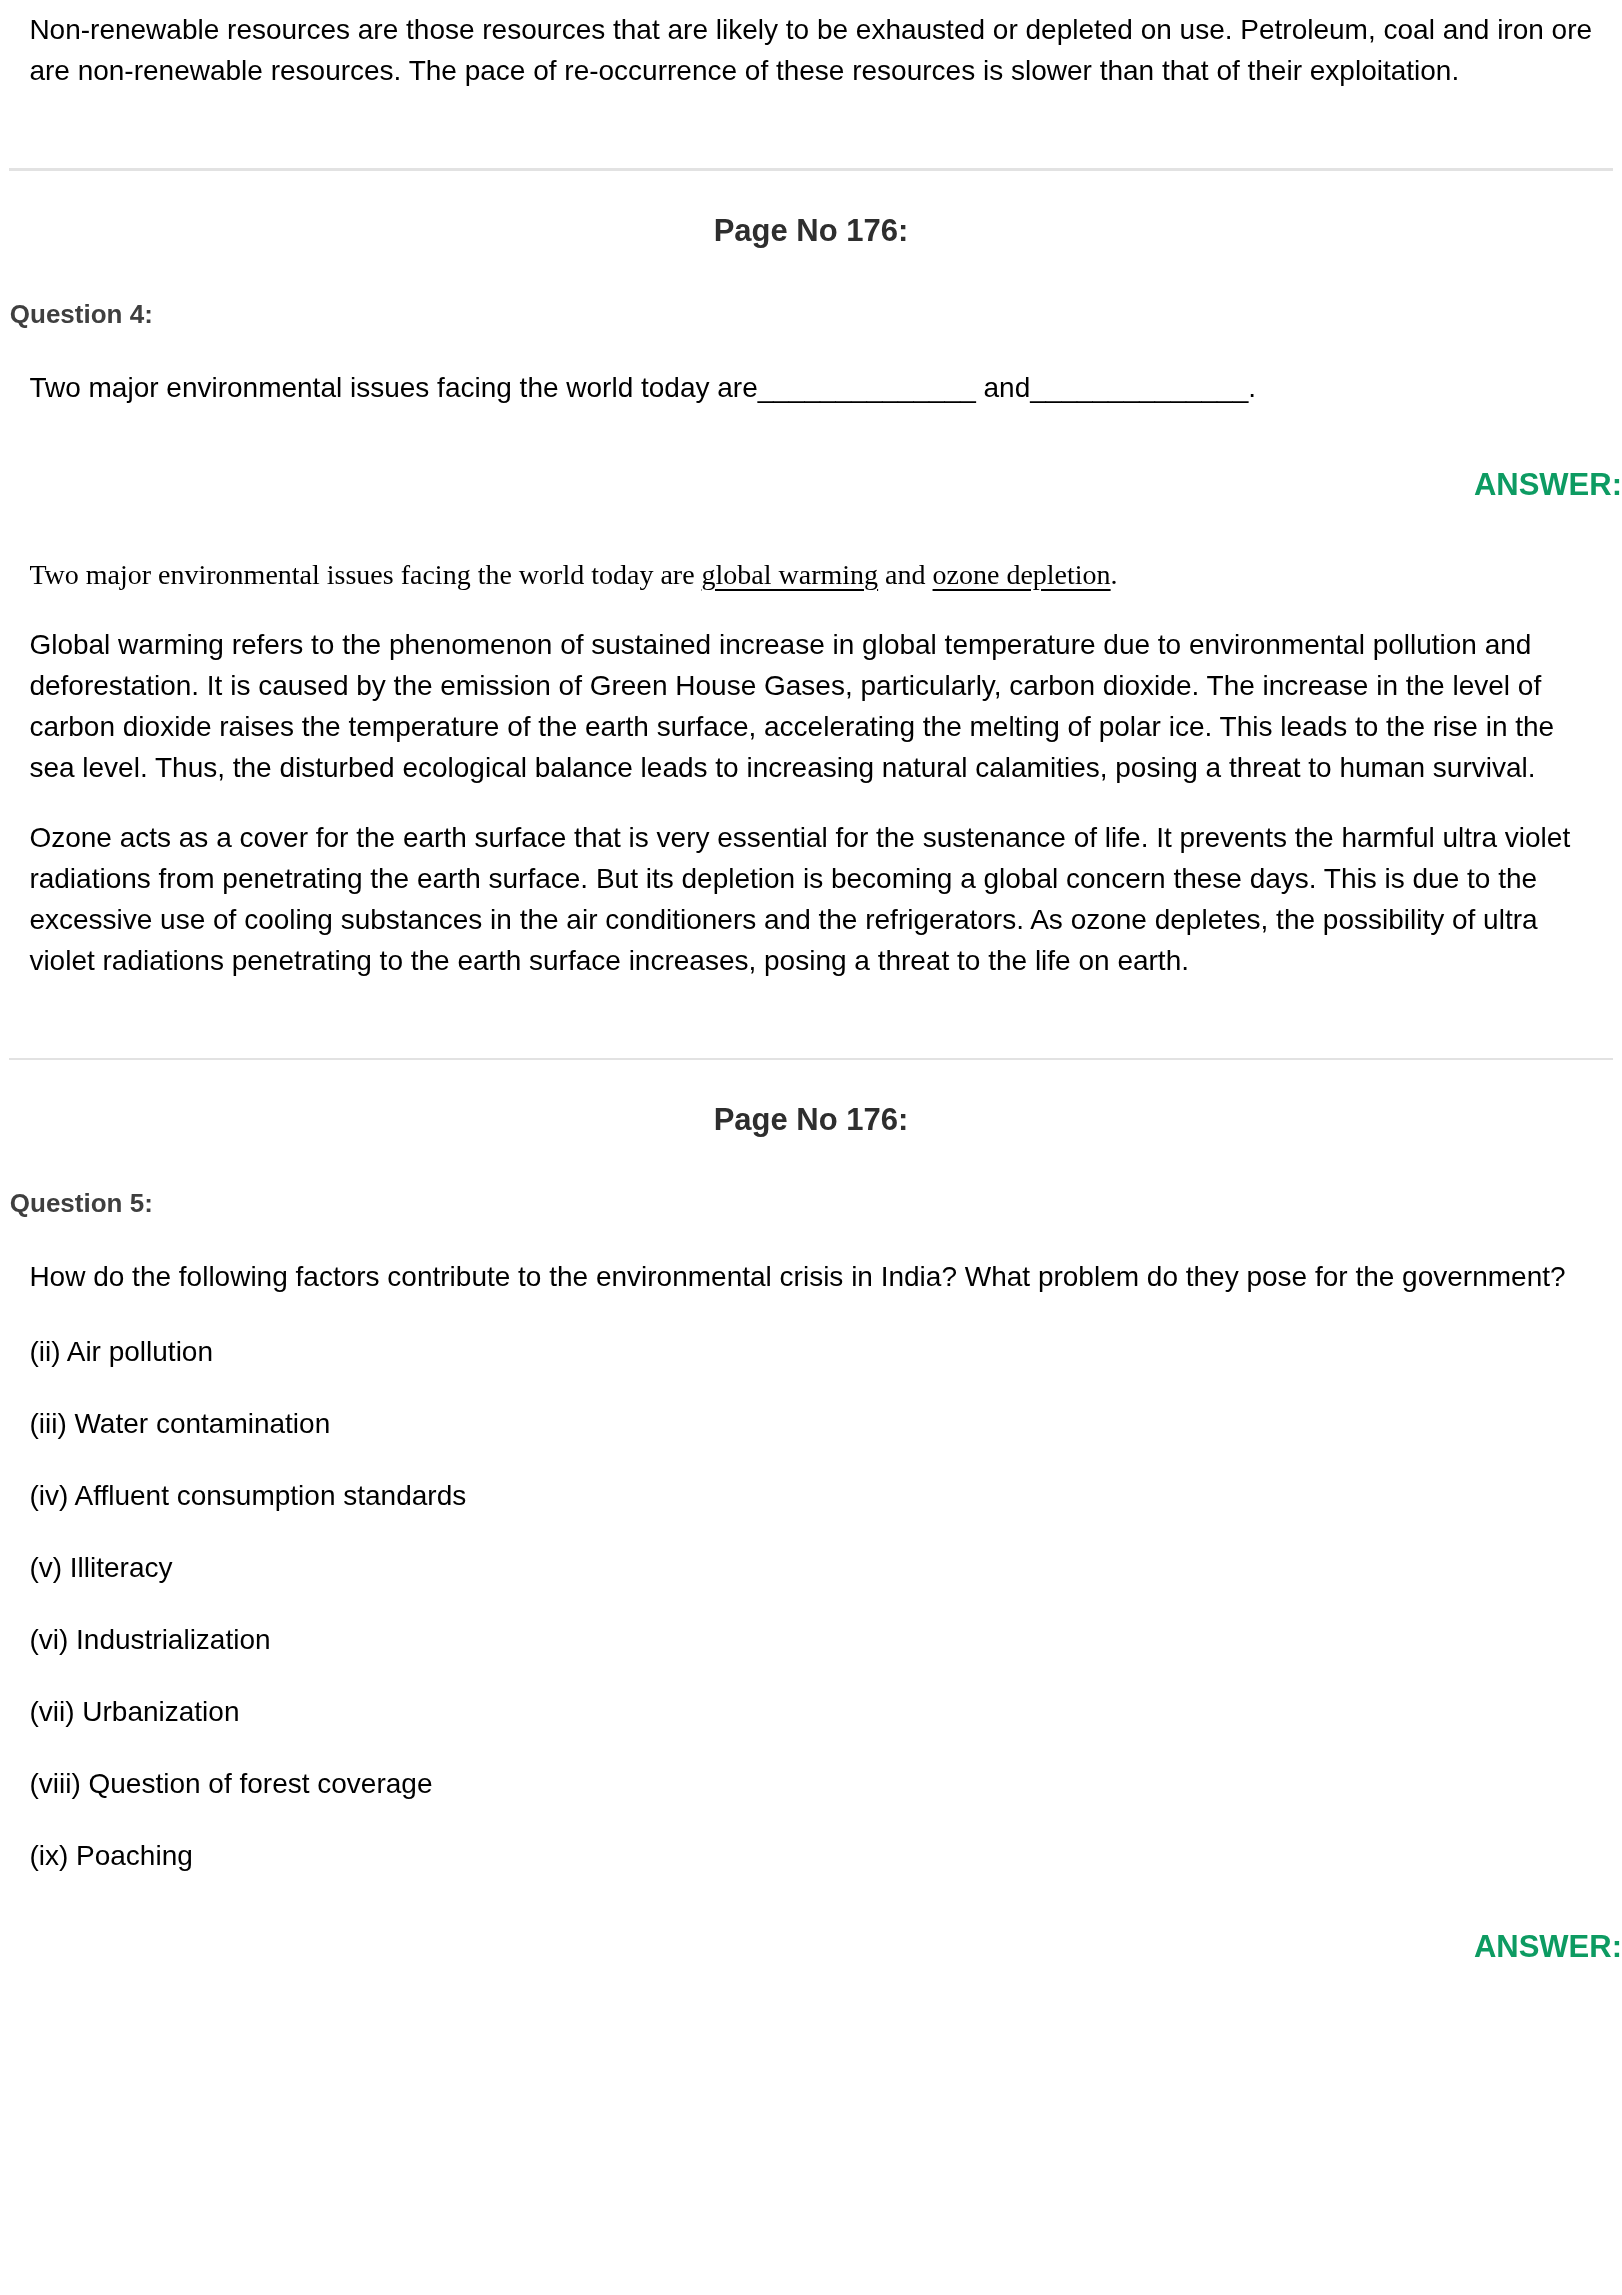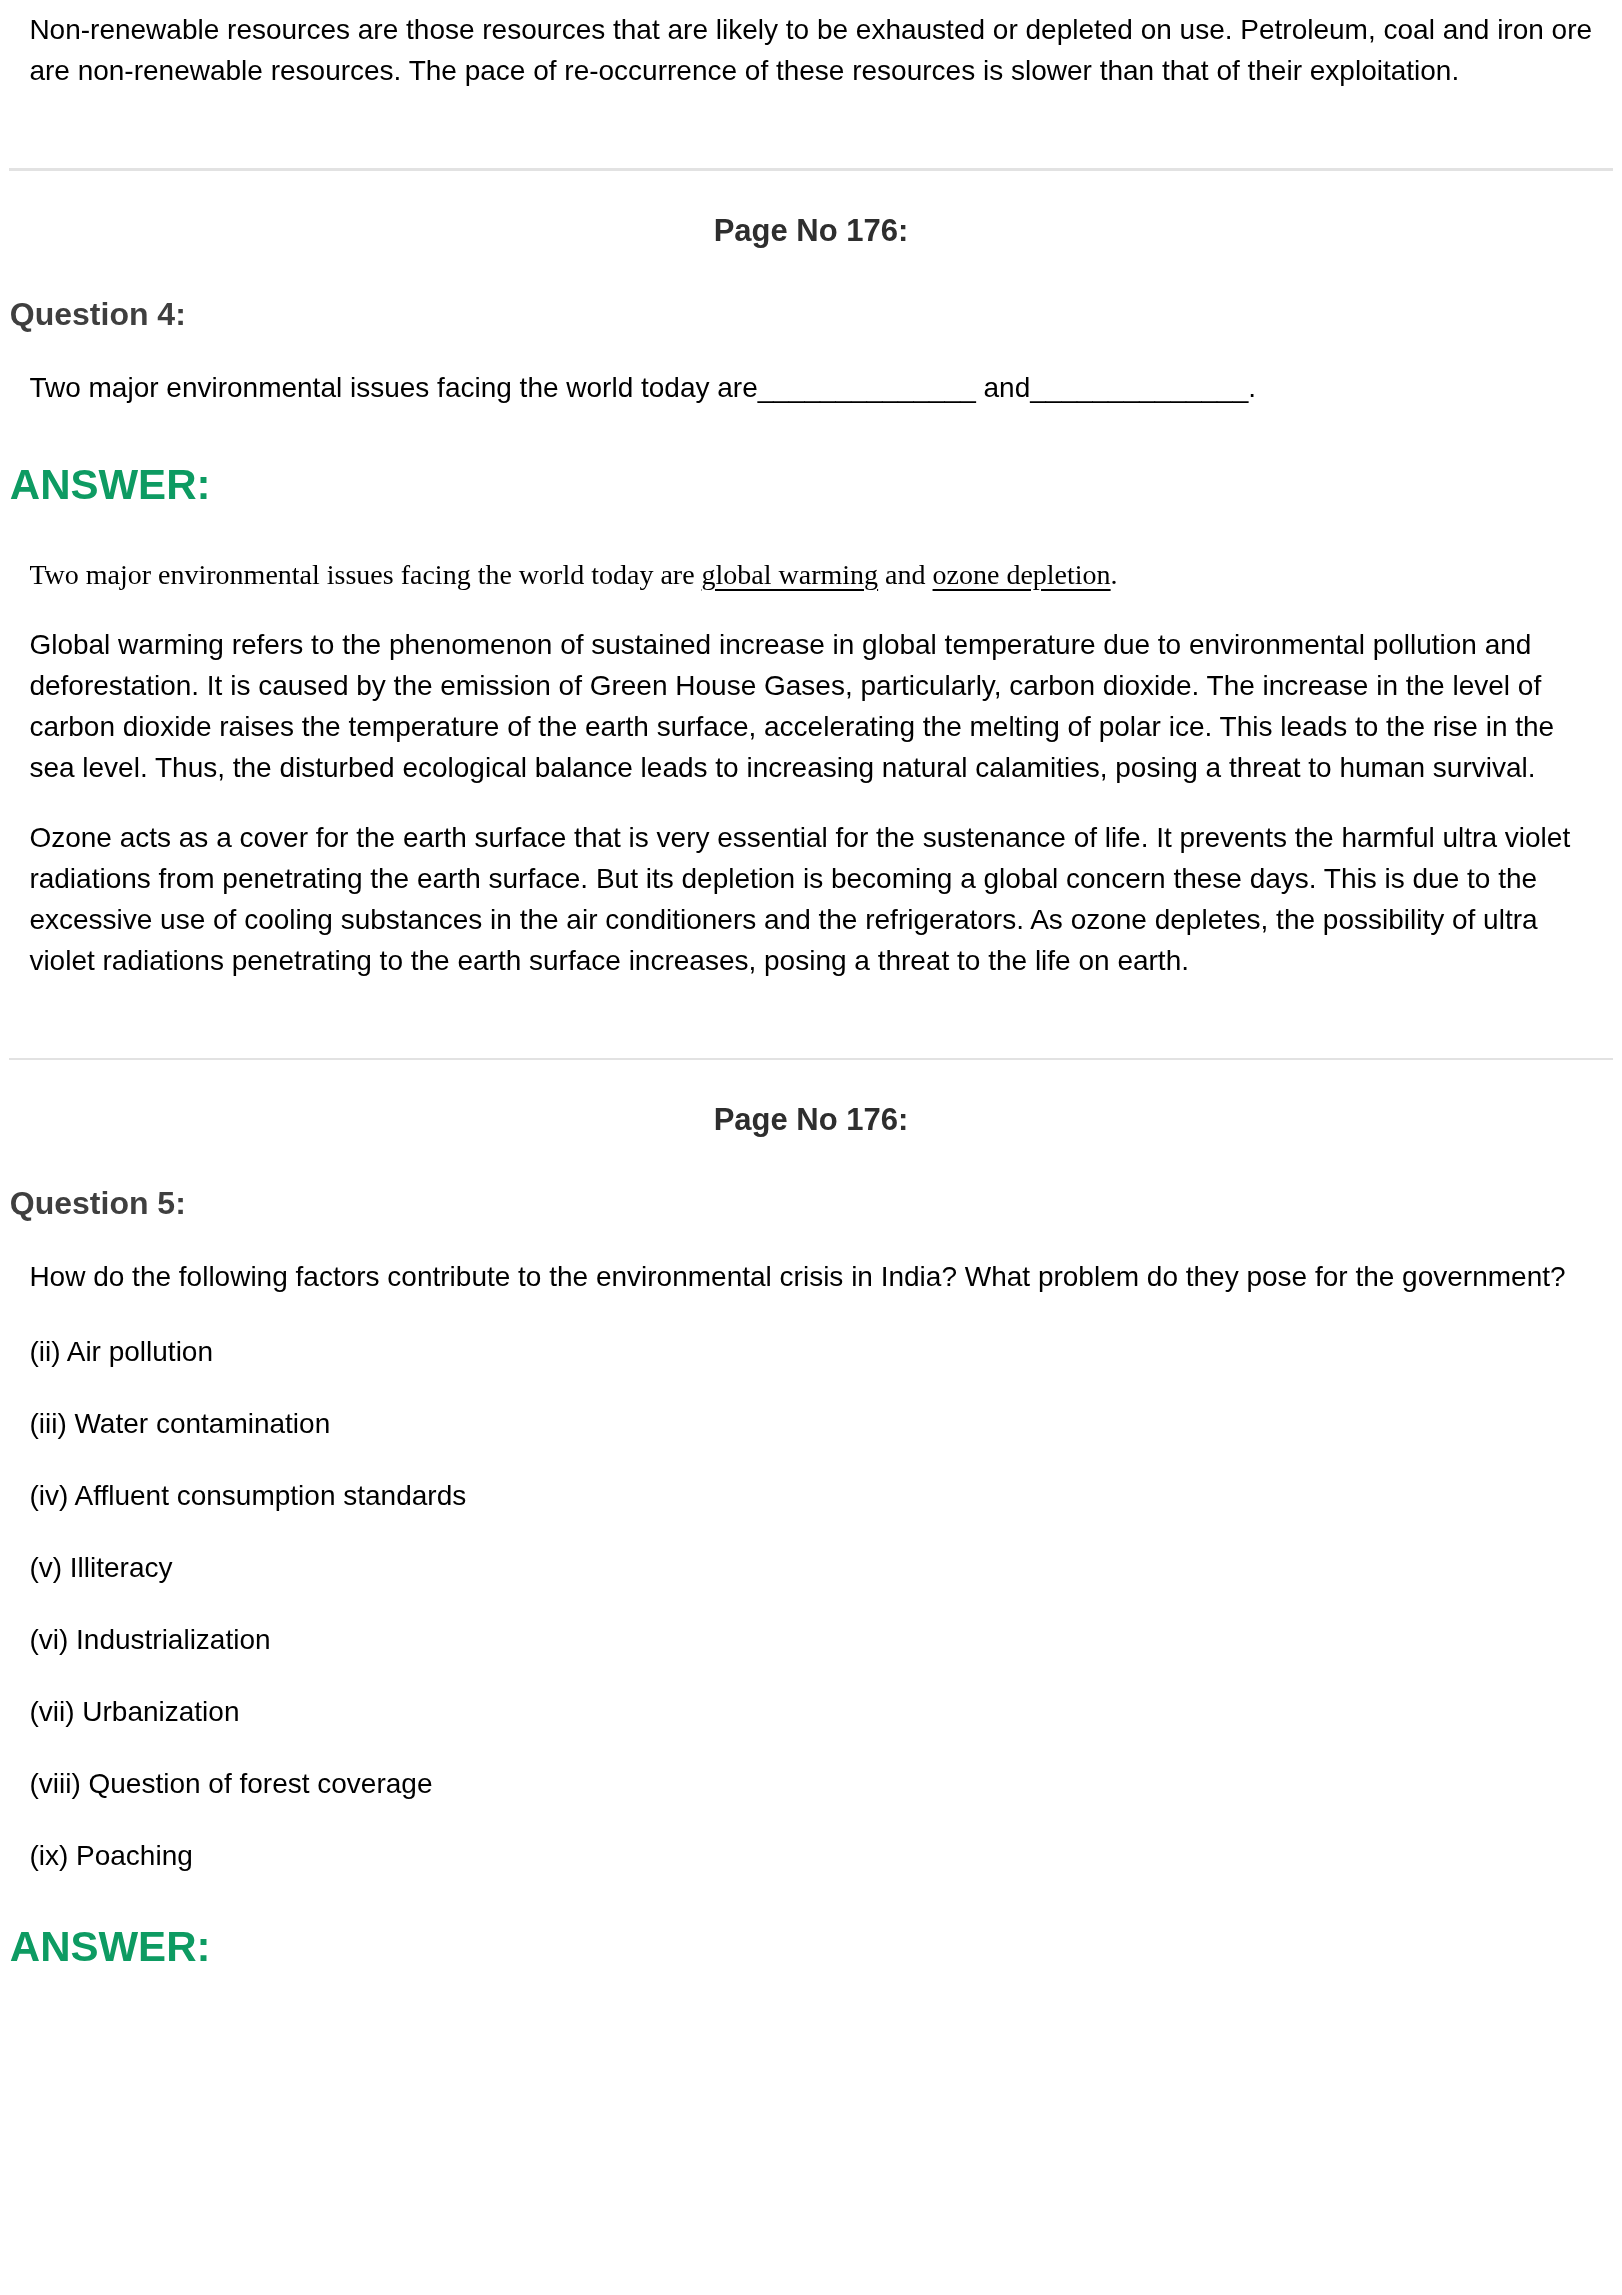--- a/index.html
+++ b/index.html
@@ -36,35 +36,36 @@
   }
   .page-no {
     text-align: center;
     font-size: 31px;
     line-height: 37px;
     font-weight: bold;
     color: var(--heading-dark, #2e2e2e);
     margin: 41px 0 0 0;
   }
   .question-label {
-    font-size: 32px;
+    font-size: 26px;
     line-height: 37px;
     font-weight: bold;
     color: var(--question-gray, #3f3f3f);
     margin: 47px 0 0 9.8px;
   }
   .question-text {
     margin-top: 34px;
   }
   .answer-label {
-    font-size: 42px;
+    font-size: 31px;
     line-height: 37px;
     font-weight: bold;
     color: var(--answer-green, #0d9b62);
     margin: 58px 0 0 9.8px;
+    text-align: right;
   }
   .answer-first-line {
     margin-top: 51px;
     font-family: Liberation Serif, serif;
   }
   .answer-para {
     margin-top: 29px;
   }
   .underlined {
     text-decoration: underline;

